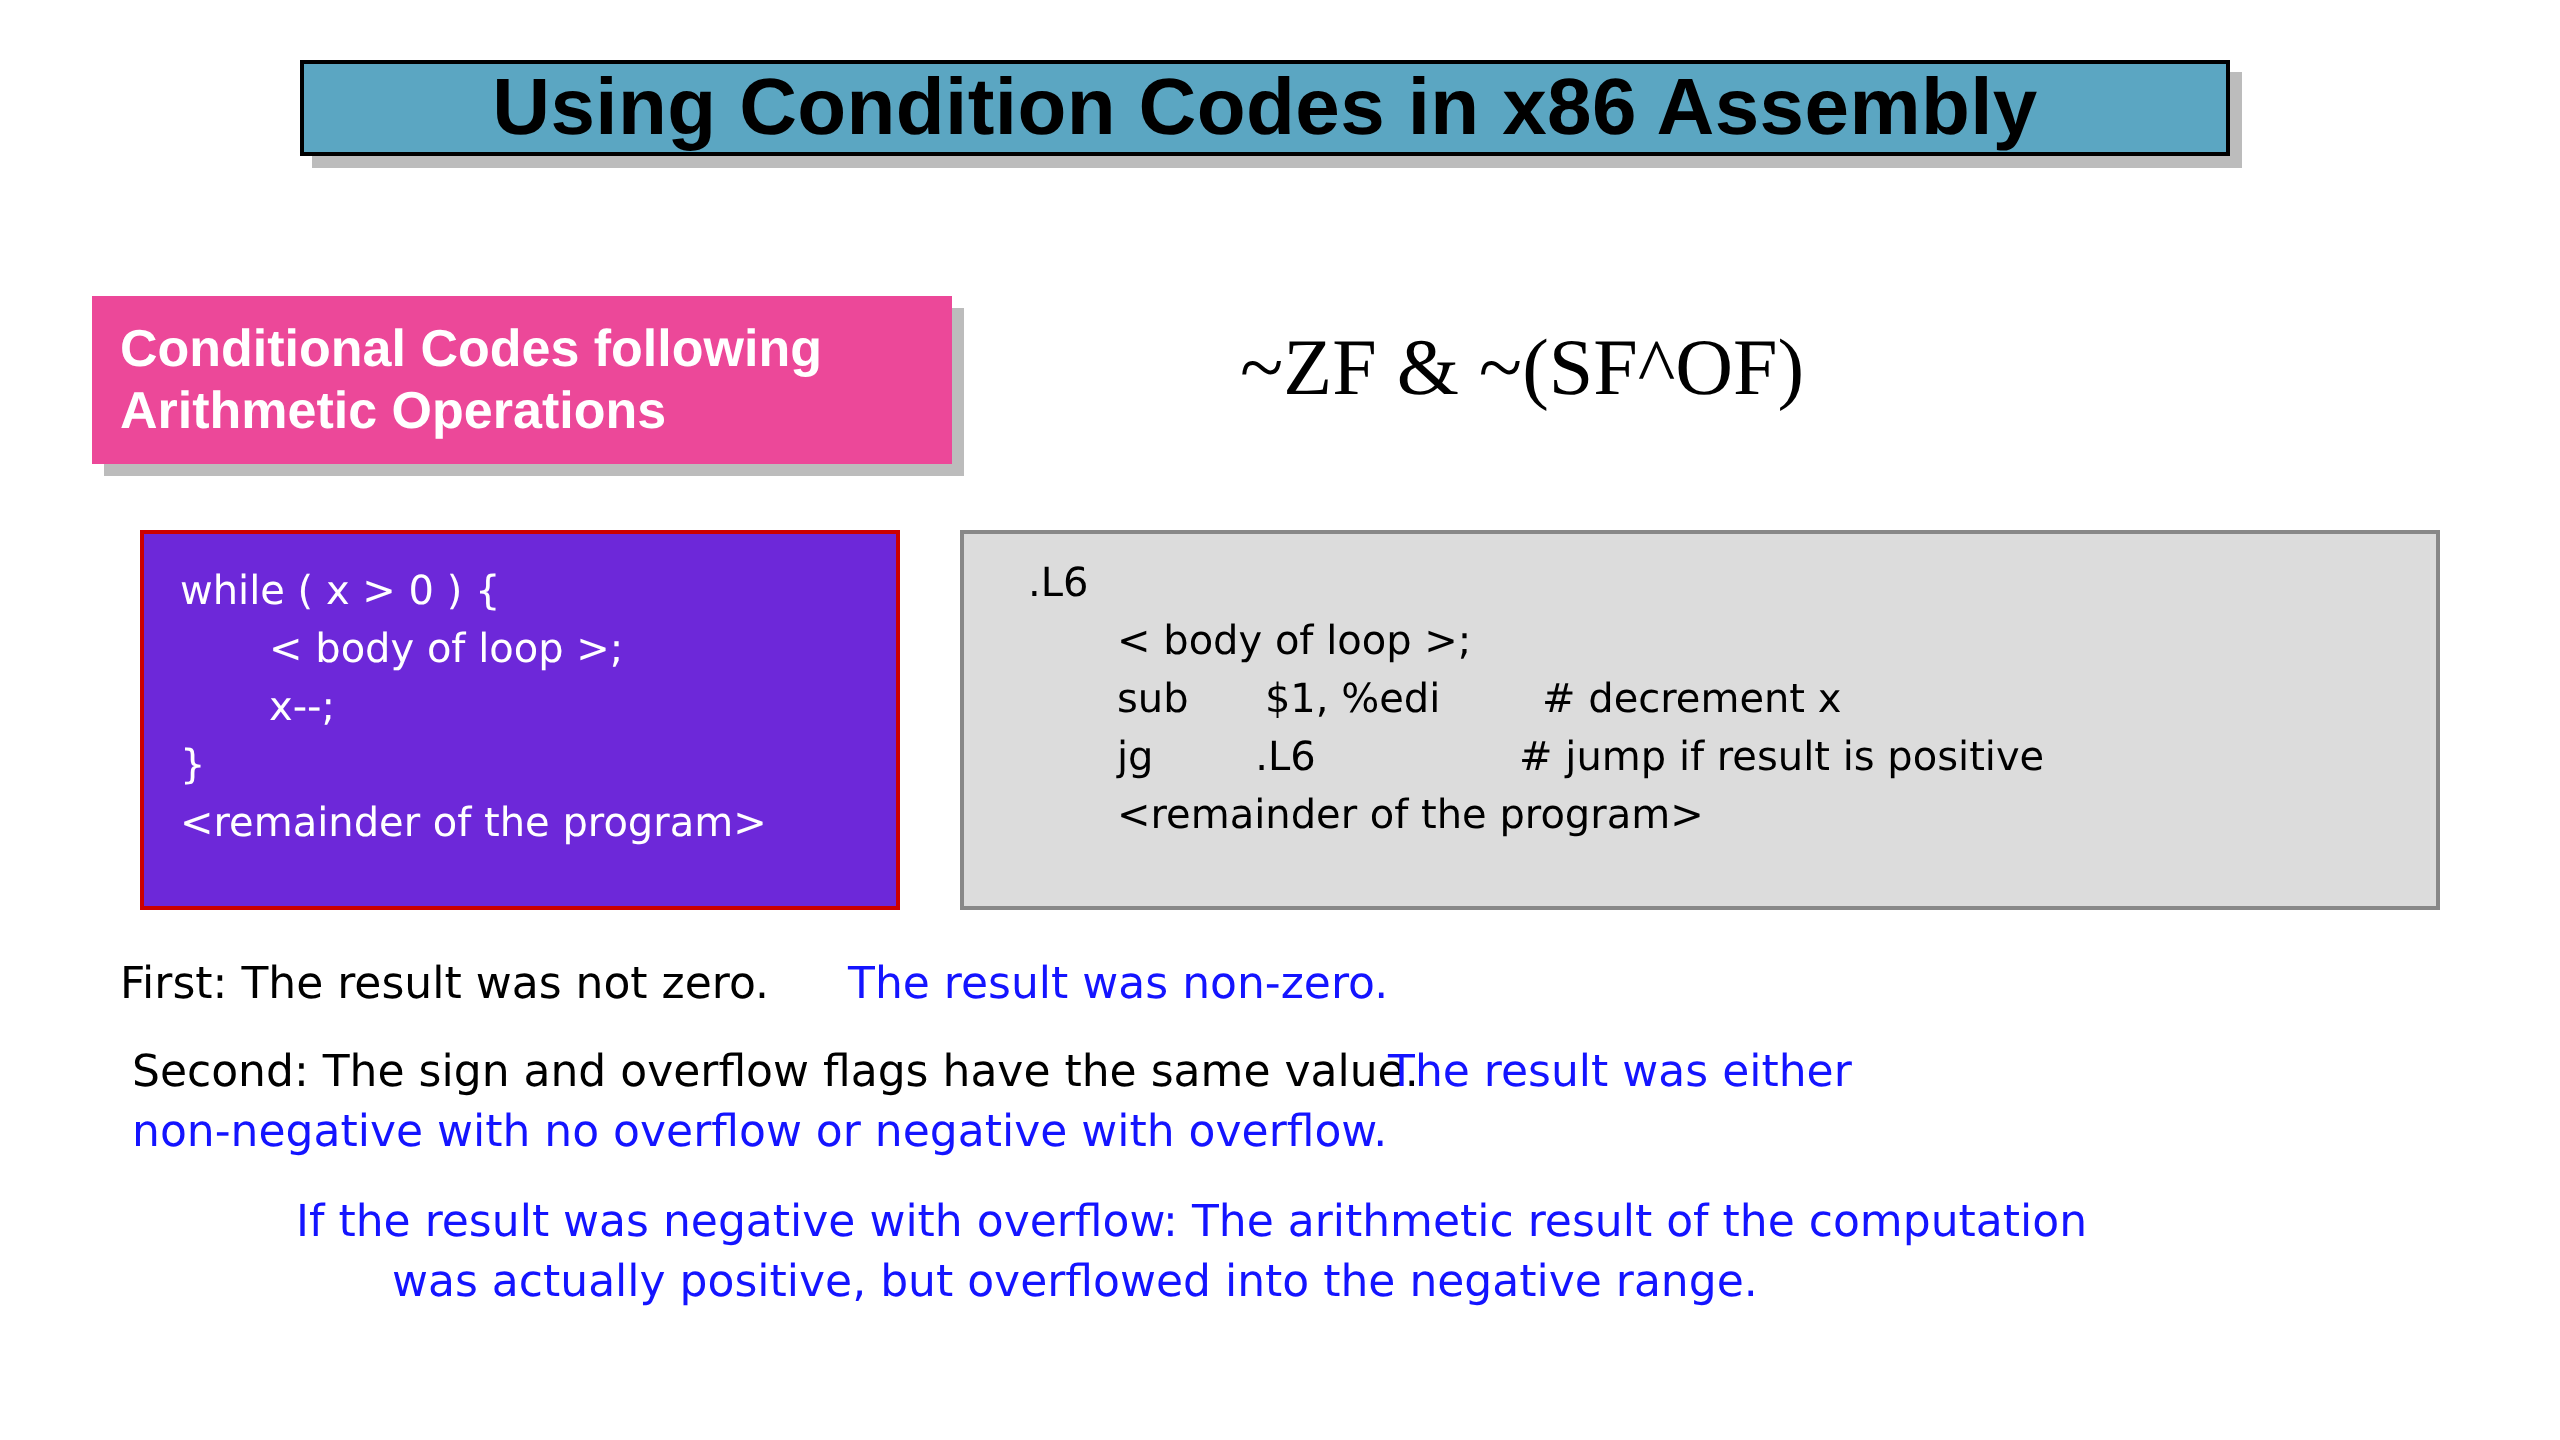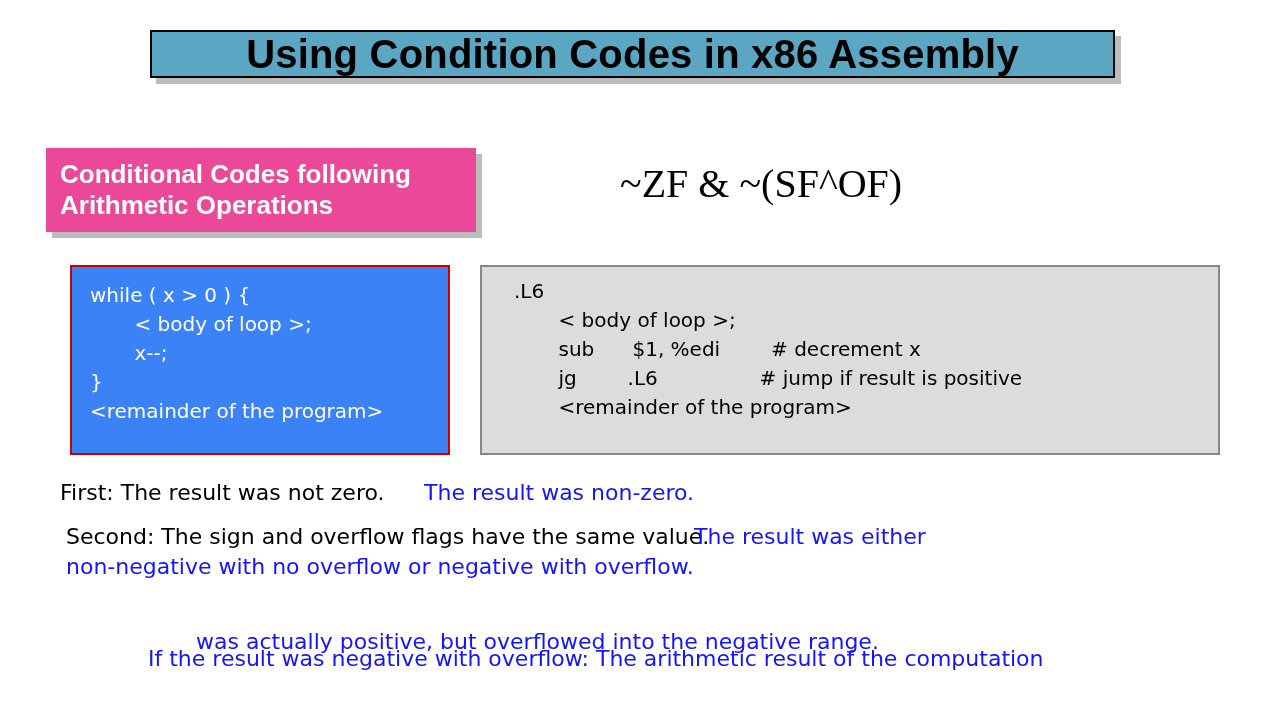--- a/index.html
+++ b/index.html
@@ -55,21 +55,21 @@
     font-family: "Times New Roman", Times, serif;
     font-size: 40px;
     color: #000;
   }
   .code-dark {
     position: absolute;
     top: 265px;
     left: 70px;
     width: 380px;
     height: 190px;
-    background: #3b82f6;
+    background: #6d28d9;
     border: 2px solid #cc0000;
     color: #fff;
     font-family: Verdana, "DejaVu Sans", sans-serif;
     font-size: 20px;
     line-height: 1.45;
     padding: 14px 18px;
     white-space: pre;
   }
   .code-light {
     position: absolute;
@@ -92,21 +92,21 @@
     font-size: 22px;
     line-height: 1.35;
   }
   .black { color: #000; }
   .blue  { color: #1414ff; }
   .row1a { top: 478px; left: 60px; }
   .row1b { top: 478px; left: 424px; }
   .row2a { top: 522px; left: 66px; }
   .row2b { top: 522px; left: 694px; }
   .row3  { top: 552px; left: 66px; }
-  .row4  { top: 597px; left: 148px; margin-top: 47px; }
+  .row4  { top: 597px; left: 148px; }
   .row5  { top: 627px; left: 196px; }
 </style>
 </head>
 <body>
 
 <div class="title-bar">
   <span>Using Condition Codes in x86 Assembly</span>
 </div>
 
 <div class="sub-bar">

